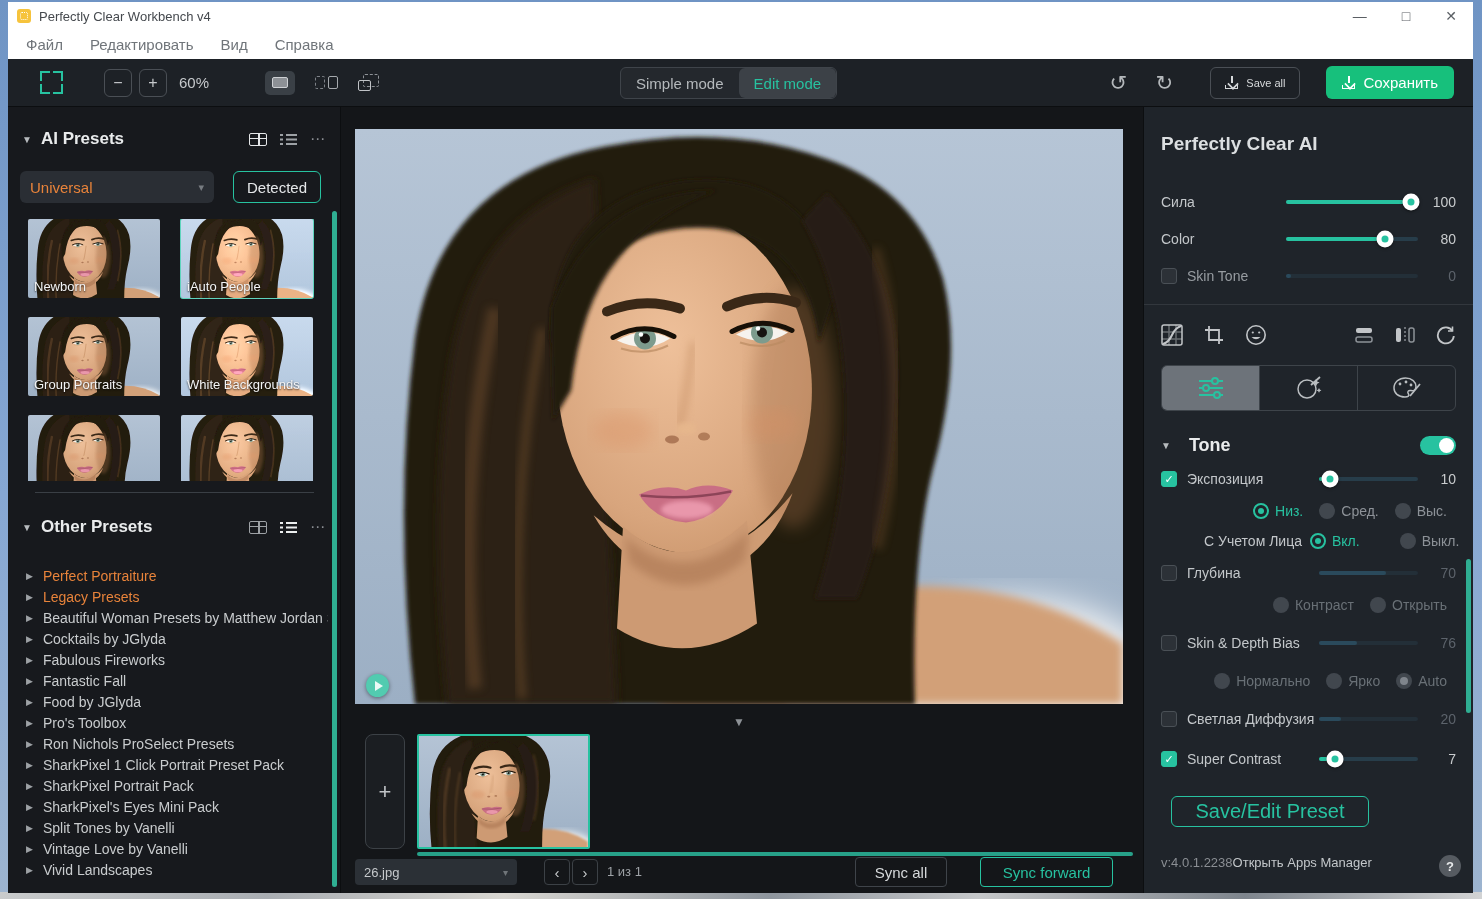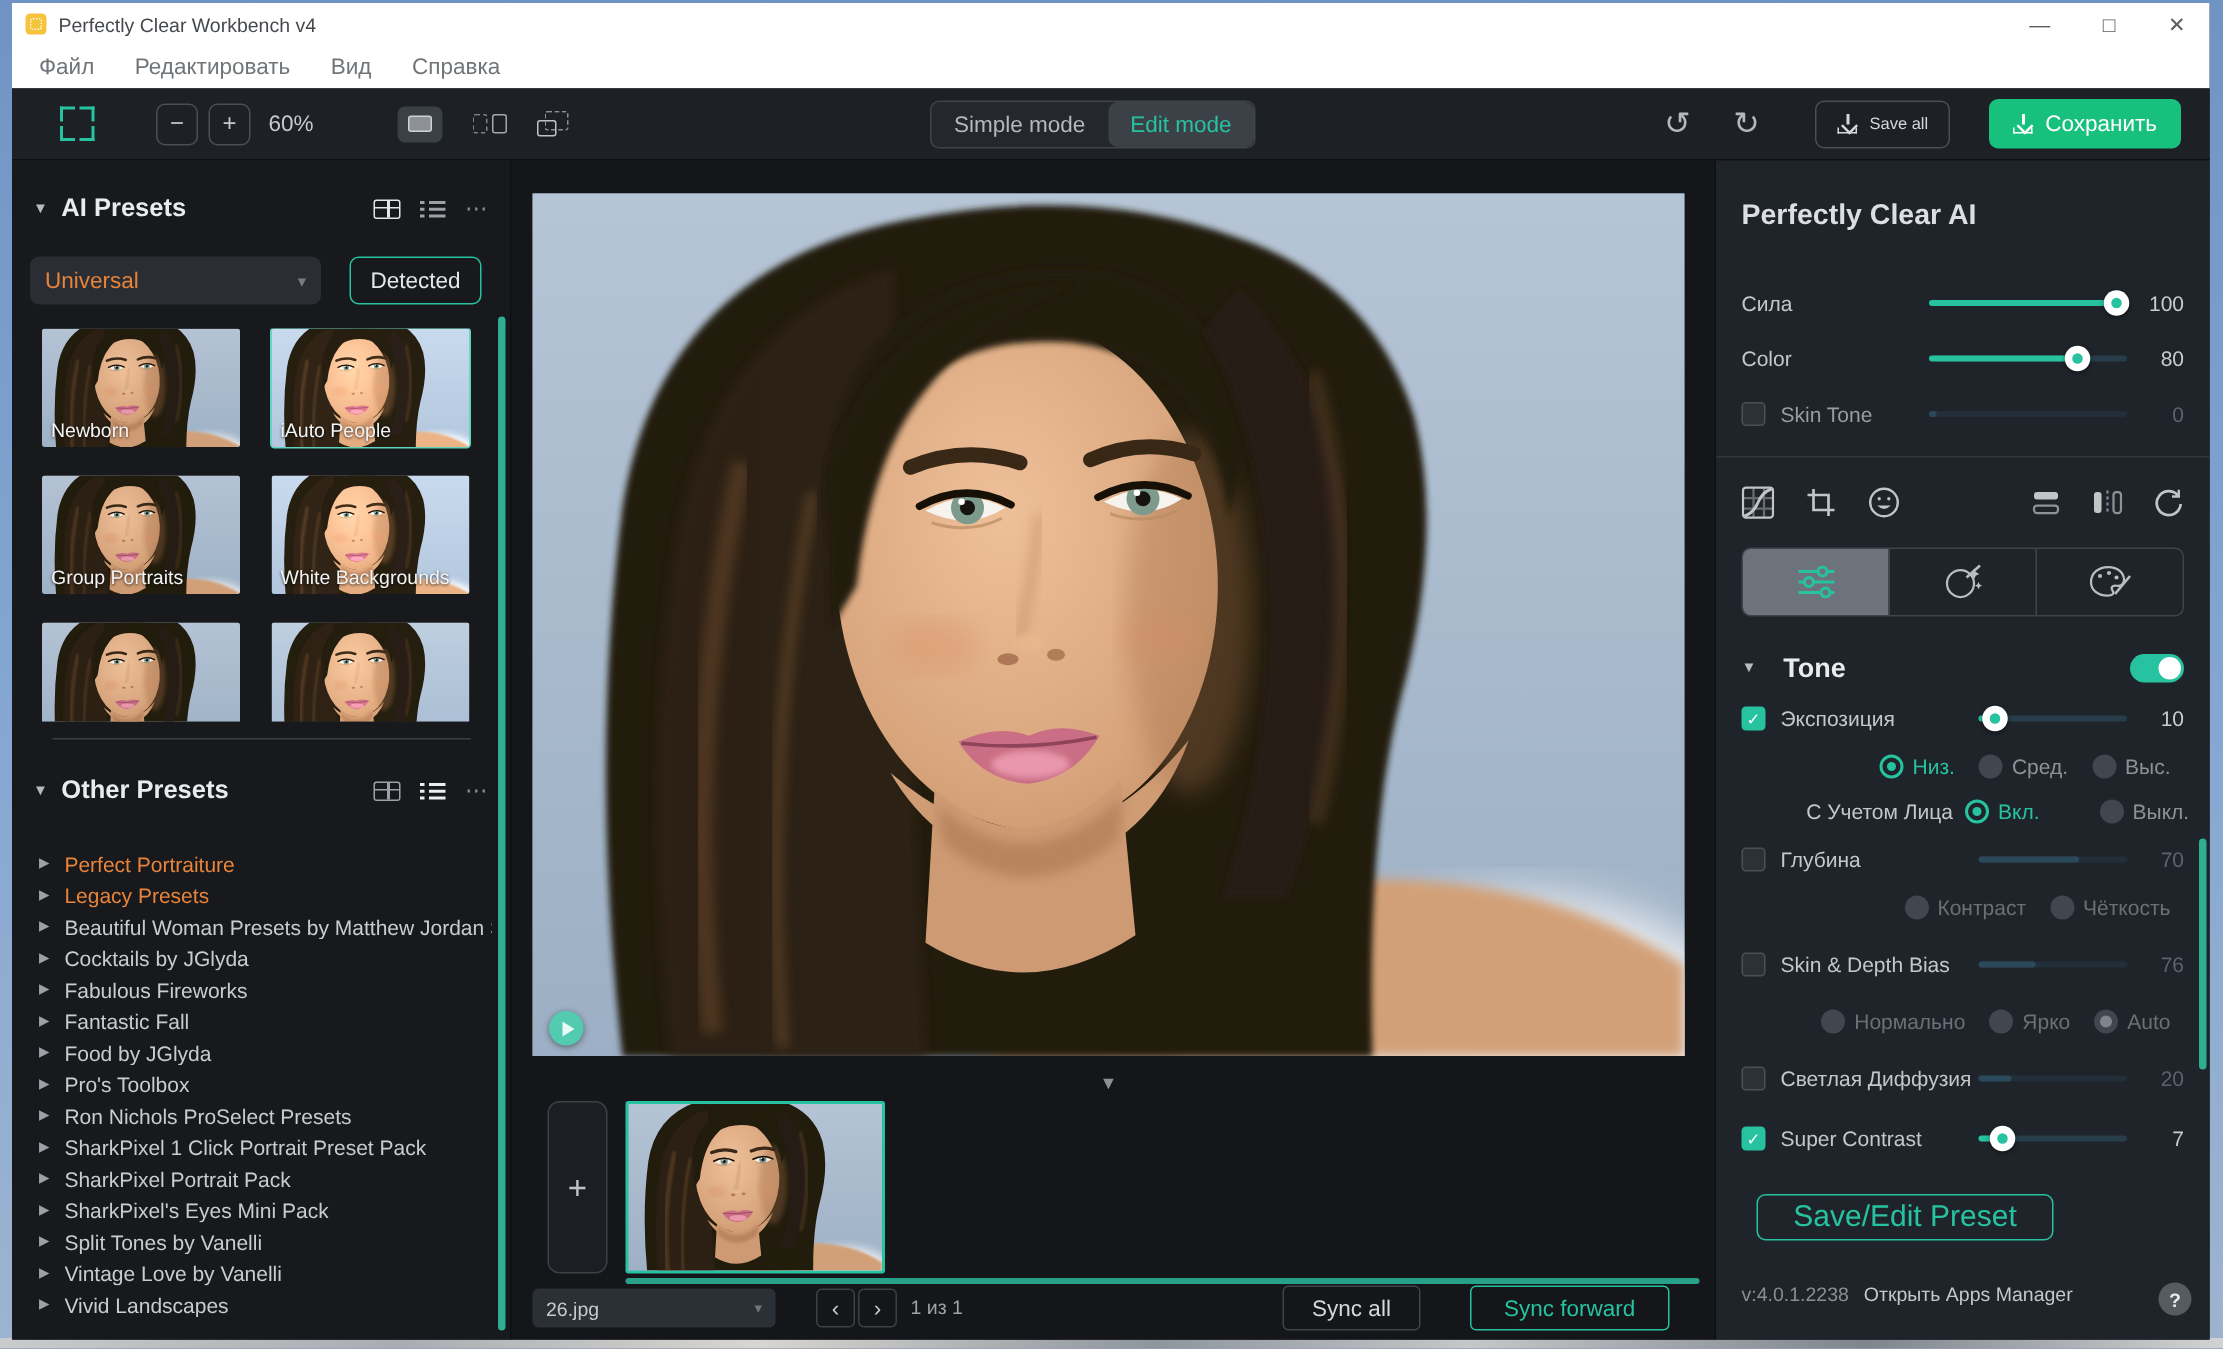--- a/index.html
+++ b/index.html
@@ -191,21 +191,21 @@
   .radio.sel{background:transparent;border:2px solid var(--accent);}
   .radio.sel::after{content:"";position:absolute;inset:3px;border-radius:50%;background:var(--accent);}
   .radio.seldim::after{content:"";position:absolute;inset:4px;border-radius:50%;background:#7f858c;}
   .r-opt{font-size:14px;color:#8d9298;}
   .r-opt.sel{color:var(--accent);}
   .radio-row.dim .r-opt{color:var(--txt-faint);}
   .preset-btn{position:absolute;left:27px;top:689px;width:198px;height:31px;border:1.5px solid var(--accent);border-radius:6px;
     display:flex;align-items:center;justify-content:center;font-size:20px;color:var(--accent);}
   .panel-footer{position:absolute;left:17px;right:12px;top:748px;height:24px;display:flex;}
   .version{font-size:13px;color:#8a8e93;}
-  .apps-link{font-size:13px;color:#c3c7ca;margin-left:10px;}
+  .apps-link{font-size:13px;color:#c3c7ca;}
   .help{margin-left:auto;width:22px;height:22px;border-radius:50%;background:#565b61;color:#e8eaeb;font-size:13px;font-weight:bold;
     display:flex;align-items:center;justify-content:center;}
   .panel-scroll{position:absolute;right:2px;top:452px;width:5px;height:154px;border-radius:3px;background:#2fae92;}
   .hidden-defs{position:absolute;width:0;height:0;overflow:hidden;}
 </style>
 </head>
 <body>
 
 <svg class="hidden-defs" aria-hidden="true">
   <defs>
@@ -659,21 +659,21 @@
             <span class="p-val">70</span>
           </div>
           <div class="radio-row dim">
             <span class="radios">
               <span class="radio-item">
                 <span class="radio"></span>
                 <span class="r-opt">Контраст</span>
               </span>
               <span class="radio-item">
                 <span class="radio"></span>
-                <span class="r-opt">Чёткость</span>
+                <span class="r-opt">Открыть</span>
               </span>
             </span>
           </div>
           <div class="p-row slider-row dim tall">
             <span class="cb"></span>
             <span class="p-label">Skin &amp; Depth Bias</span>
             <span class="track">
               <span class="fill" style="width: 38%;"></span>
             </span>
             <span class="p-val">76</span>

